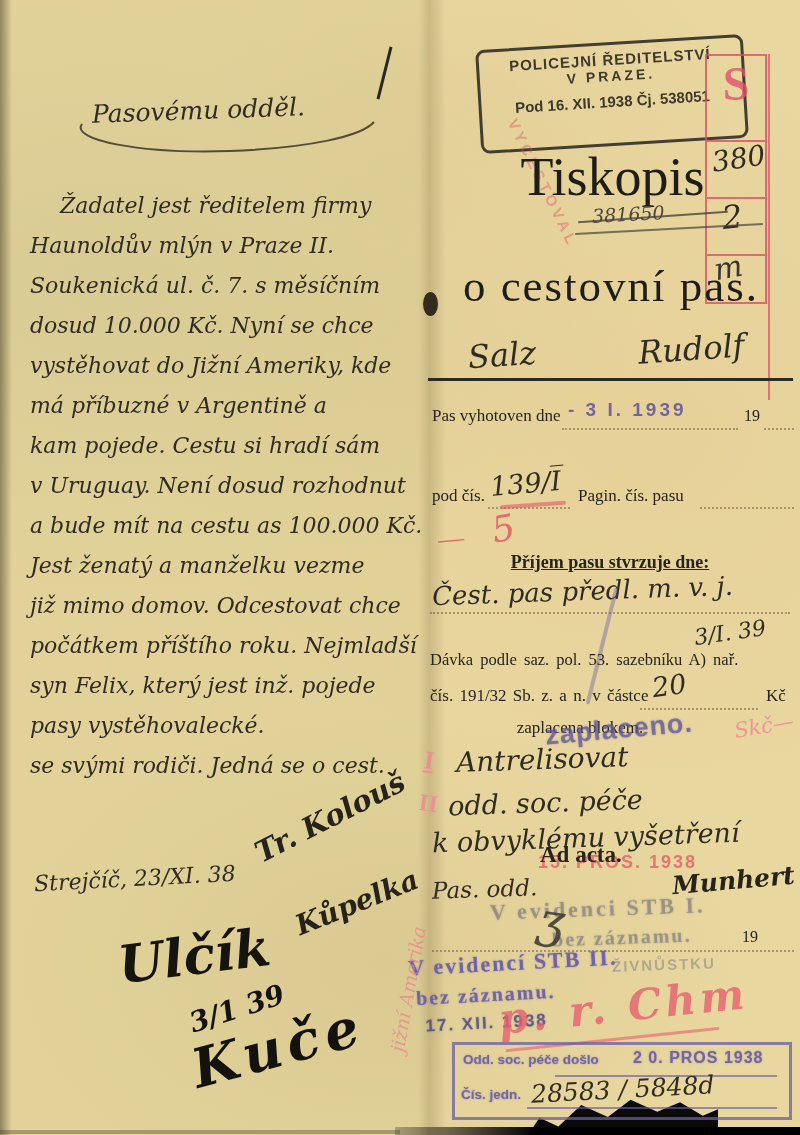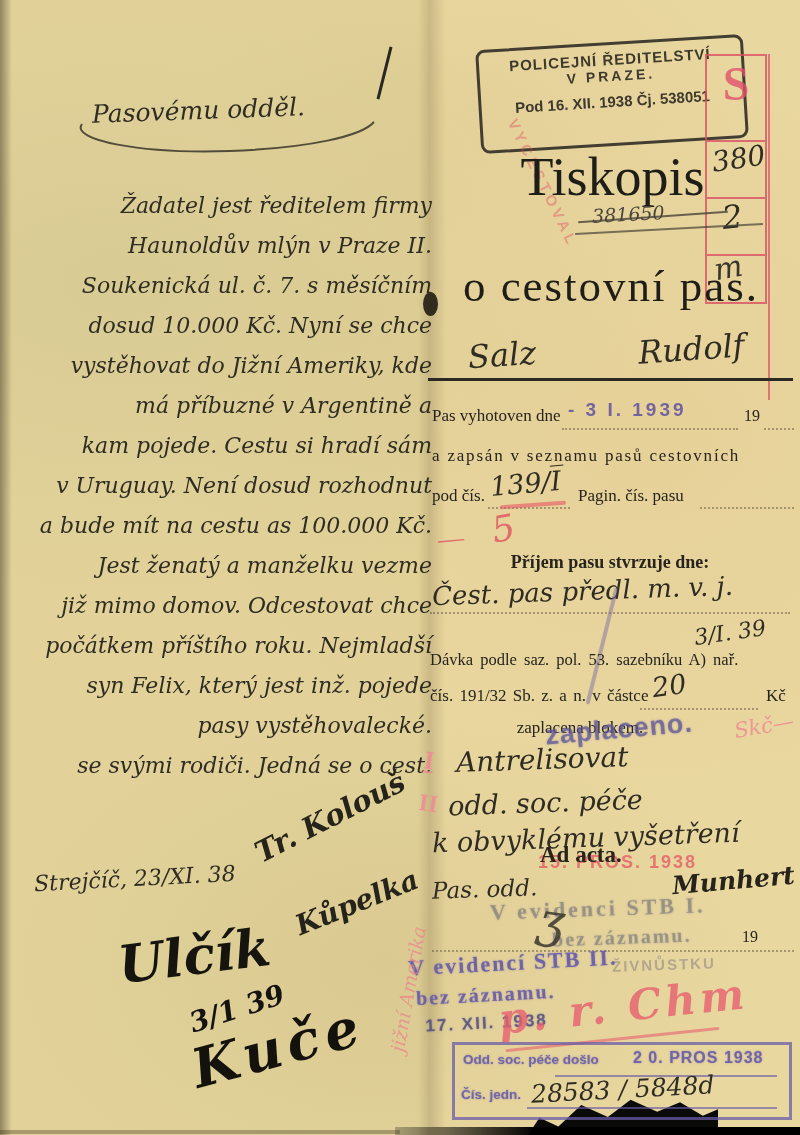--- a/index.html
+++ b/index.html
@@ -15,21 +15,21 @@
   .hand{font-family:"DejaVu Serif","DejaVu Sans",serif;font-style:italic;color:#2f2c23;}
   .print{font-family:"Liberation Serif",serif;color:#26241d;}
   .sans{font-family:"Liberation Sans",sans-serif;}
   .violet{color:rgba(104,92,168,0.88);}
   .red{color:rgba(224,88,100,0.85);}
   .pink{color:rgba(238,138,148,0.85);}
   .greyst{color:rgba(105,105,118,0.42);}
   .dotted{border-bottom:2px dotted rgba(95,85,62,0.5);height:0;}
   .c{text-align:center;}
   .letter{left:30px;top:186px;width:402px;font-size:22px;line-height:40px;}
-  .letter .ln{white-space:nowrap;text-align:right;}
+  .letter .ln{white-space:nowrap;}
   .letter .ln:first-child{padding-left:30px;}
   .stampbox{border:3px solid rgba(38,35,30,0.85);border-radius:9px;
     transform:rotate(-3.5deg);color:rgba(38,35,30,0.88);text-align:center;}
   .gridstamp{border:2px solid rgba(217,79,99,0.8);}
   .gridrow{border-top:2px solid rgba(217,79,99,0.8);}
   .boxstamp{border:3px solid rgba(104,92,168,0.75);}
   .blur-v{text-shadow:0 0 2px rgba(104,92,168,0.55);}
   .blur-g{text-shadow:0 0 2px rgba(105,105,118,0.4);}
 </style>
 </head>
@@ -104,32 +104,31 @@
   <div class="abs hand" style="left:468px;top:336px;font-size:32px;transform:rotate(-4deg);">Salz</div>
   <div class="abs hand" style="left:638px;top:330px;font-size:32px;transform:rotate(-4deg);">Rudolf</div>
   <div class="abs" style="left:428px;top:378px;width:365px;height:3px;background:#2b2924;"></div>
 
   <div class="abs print" style="left:432px;top:406px;font-size:17px;">Pas vyhotoven dne</div>
   <div class="abs sans" style="left:568px;top:399px;font-size:19px;font-weight:bold;letter-spacing:3px;color:rgba(95,80,160,0.85);">- 3 I. 1939</div>
   <div class="abs print" style="left:744px;top:407px;font-size:16px;">19</div>
   <div class="abs dotted" style="left:562px;top:428px;width:176px;"></div>
   <div class="abs dotted" style="left:764px;top:428px;width:30px;"></div>
 
-  <div class="abs print" style="left:432px;top:446px;font-size:17px;letter-spacing:1.8px;white-space:nowrap;">a zapsán v seznamu pasů cestovních</div>
   <div class="abs print" style="left:432px;top:486px;font-size:17px;">pod čís.</div>
   <div class="abs hand" style="left:490px;top:468px;font-size:27px;transform:rotate(-5deg);">139/I̅</div>
   <div class="abs dotted" style="left:488px;top:507px;width:82px;"></div>
   <div class="abs print" style="left:578px;top:486px;font-size:17px;">Pagin. čís. pasu</div>
   <div class="abs dotted" style="left:700px;top:507px;width:94px;"></div>
 
   <div class="abs" style="left:500px;top:503px;width:66px;height:4px;background:rgba(230,85,100,0.6);border-radius:3px;transform:rotate(-4deg);"></div>
   <div class="abs red" style="left:438px;top:524px;font-size:26px;transform:rotate(-5deg);">—</div>
   <div class="abs red hand" style="left:492px;top:508px;font-size:36px;transform:rotate(-10deg);">5</div>
 
-  <div class="abs print c" style="left:430px;top:552px;width:360px;font-size:18px;font-weight:bold;">Příjem pasu stvrzuje dne:</div>
+  <div class="abs print c" style="left:430px;top:552px;width:360px;font-size:18px;font-weight:bold;text-decoration:underline;">Příjem pasu stvrzuje dne:</div>
   <div class="abs hand" style="left:432px;top:576px;font-size:26px;transform:rotate(-2deg);white-space:nowrap;">Čest. pas předl. m. v. j.</div>
   <div class="abs dotted" style="left:430px;top:612px;width:360px;"></div>
   <div class="abs" style="left:600px;top:586px;width:4px;height:120px;background:rgba(100,88,160,0.4);transform:rotate(14deg);border-radius:2px;"></div>
   <div class="abs hand" style="left:694px;top:620px;font-size:22px;transform:rotate(-8deg);">3/I. 39</div>
 
   <div class="abs print" style="left:430px;top:650px;font-size:16.5px;word-spacing:3px;white-space:nowrap;">Dávka podle saz. pol. 53. sazebníku A) nař.</div>
   <div class="abs print" style="left:430px;top:686px;font-size:17px;word-spacing:2px;">čís. 191/32 Sb. z. a n. v částce</div>
   <div class="abs hand" style="left:652px;top:670px;font-size:27px;transform:rotate(-8deg);">20</div>
   <div class="abs dotted" style="left:640px;top:708px;width:118px;"></div>
   <div class="abs print" style="left:766px;top:686px;font-size:17px;">Kč</div>

